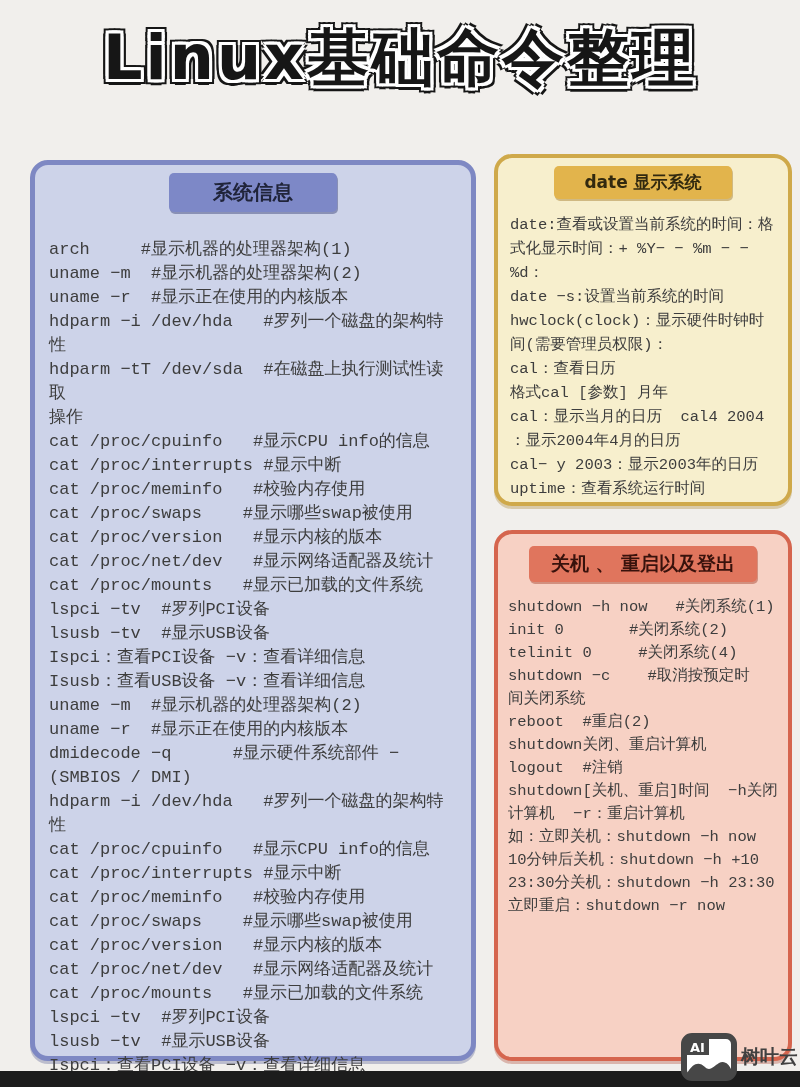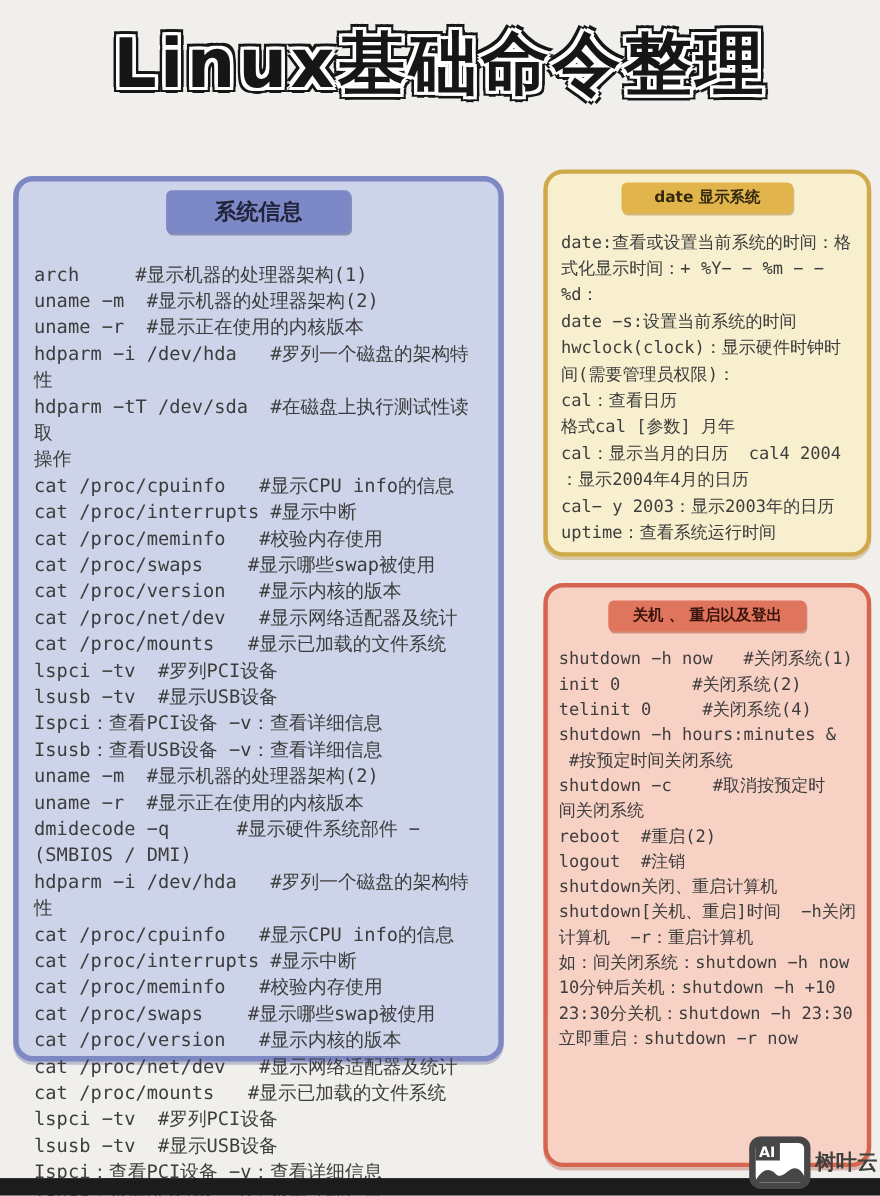--- a/index.html
+++ b/index.html
@@ -23,63 +23,63 @@
       -5px 5px 0 #161616, 0 5.5px 0 #161616, 5px 5px 0 #161616;
     white-space:nowrap;
   }
   
   .panel{position:absolute;box-sizing:border-box;border-radius:18px;}
   .badge{
     display:block;width:max-content;margin:8px auto 0;text-align:center;
     font-weight:bold;border-radius:5px;
     font-family:"DejaVu Sans",sans-serif;
   }
-  .panel-body{white-space:pre-wrap;word-break:break-word;color:var(--text,#3d3d3d);}
+  .panel-body{white-space:pre-wrap;word-break:break-word;color:var(--text,#3d3d3d);font-family:Liberation Mono, monospace;}
   .panel-body .line{min-height:24px;}
 
   
   .panel.system{
-    left:12px;top:160px;width:446px;height:805px;
+    left:30px;top:160px;width:446px;height:901px;
     background:var(--left-panel-bg,#cdd3e9);
     border:5px solid var(--left-panel-border,#7e88c3);
     box-shadow:0 3px 0 rgba(90,98,150,.35);
   }
   .panel.system .badge{
     background:var(--left-badge-bg,#7d88c7);color:#20243a;
     font-size:20px;padding:6px 44px;box-shadow:1px 2px 0 rgba(70,78,130,.5);
   }
   .panel.system .panel-body{
     margin:26px 12px 0 14px;font-size:17px;line-height:24px;
   }
   
   .panel.date{
     left:494px;top:154px;width:298px;height:352px;
     background:var(--yellow-panel-bg,#f7efcd);
     border:4px solid var(--yellow-panel-border,#cfa94a);
     box-shadow:0 3px 0 rgba(170,135,50,.35);
   }
   .panel.date .badge{
     background:var(--yellow-badge-bg,#e2b44c);color:#32290f;
-    font-size:14px;padding:5px 30px;box-shadow:1px 2px 0 rgba(160,120,40,.45);
+    font-size:17px;padding:5px 30px;box-shadow:1px 2px 0 rgba(160,120,40,.45);
   }
   .panel.date .panel-body{
     margin:14px 8px 0 12px;font-size:15.5px;line-height:24px;
   }
   .panel.date .panel-body .line{min-height:24px;}
   
   .panel.power{
     left:494px;top:530px;width:298px;height:531px;
     background:var(--pink-panel-bg,#f7d1c4);
     border:4px solid var(--pink-panel-border,#d5654e);
     box-shadow:0 3px 0 rgba(175,75,55,.35);
   }
   .panel.power .badge{
     margin-top:12px;
     background:var(--pink-badge-bg,#e0755d);color:#38120c;
-    font-size:14px;padding:5px 22px;box-shadow:1px 2px 0 rgba(165,65,45,.45);
+    font-size:19px;padding:5px 22px;box-shadow:1px 2px 0 rgba(165,65,45,.45);
   }
   .panel.power .panel-body{
     margin:14px 6px 16px 10px;font-size:15.5px;line-height:23px;
   }
   .panel.power .panel-body .line{min-height:23px;}
 
   
   .footer-bar{
     position:absolute;left:0;bottom:0;width:800px;height:16px;
     background:var(--footer-bar,#1c1c1c);
@@ -110,24 +110,23 @@
   <div class="badge">date 显示系统</div>
   <div class="panel-body"><div class="line">date:查看或设置当前系统的时间：格
 式化显示时间：+ %Y− − %m − −
 %d：</div><div class="line">date −s:设置当前系统的时间</div><div class="line">hwclock(clock)：显示硬件时钟时
 间(需要管理员权限)：</div><div class="line">cal：查看日历</div><div class="line">格式cal [参数] 月年</div><div class="line">cal：显示当月的日历  cal4 2004
 ：显示2004年4月的日历</div><div class="line">cal− y 2003：显示2003年的日历</div><div class="line">uptime：查看系统运行时间</div></div>
 </div>
 
 <div class="panel power">
   <div class="badge">关机 、 重启以及登出</div>
-  <div class="panel-body"><div class="line">shutdown −h now   #关闭系统(1)</div><div class="line">init 0       #关闭系统(2)</div><div class="line">telinit 0     #关闭系统(4)</div><div class="line">shutdown −h hours:minutes &amp;
- #按预定时间关闭系统</div><div class="line">shutdown −c    #取消按预定时
-间关闭系统</div><div class="line">reboot  #重启(2)</div><div class="line">logout  #注销</div><div class="line">shutdown关闭、重启计算机</div><div class="line">shutdown[关机、重启]时间  −h关闭
-计算机  −r：重启计算机</div><div class="line">如：间关闭系统：shutdown −h now</div><div class="line">10分钟后关机：shutdown −h +10</div><div class="line">23:30分关机：shutdown −h 23:30</div><div class="line">立即重启：shutdown −r now</div></div>
+  <div class="panel-body"><div class="line">shutdown −h now   #关闭系统(1)</div><div class="line">init 0       #关闭系统(2)</div><div class="line">telinit 0     #关闭系统(4)</div><div class="line">shutdown −c    #取消按预定时
+间关闭系统</div><div class="line">reboot  #重启(2)</div><div class="line">shutdown关闭、重启计算机</div><div class="line">logout  #注销</div><div class="line">shutdown[关机、重启]时间  −h关闭
+计算机  −r：重启计算机</div><div class="line">如：立即关机：shutdown −h now</div><div class="line">10分钟后关机：shutdown −h +10</div><div class="line">23:30分关机：shutdown −h 23:30</div><div class="line">立即重启：shutdown −r now</div></div>
 </div>
 
 <div class="footer-bar"></div>
 
 <div class="watermark">
   <span>
     <svg width="56" height="48" viewBox="0 0 56 48">
       <rect x="3" y="3" width="50" height="42" rx="8" fill="#ffffff" stroke="#474747" stroke-width="6"></rect>
       <rect x="6" y="6" width="22" height="16" fill="#474747"></rect>
       <text x="9" y="19" font-family="DejaVu Sans, sans-serif" font-size="13" font-weight="bold" fill="#ffffff">AI</text>

